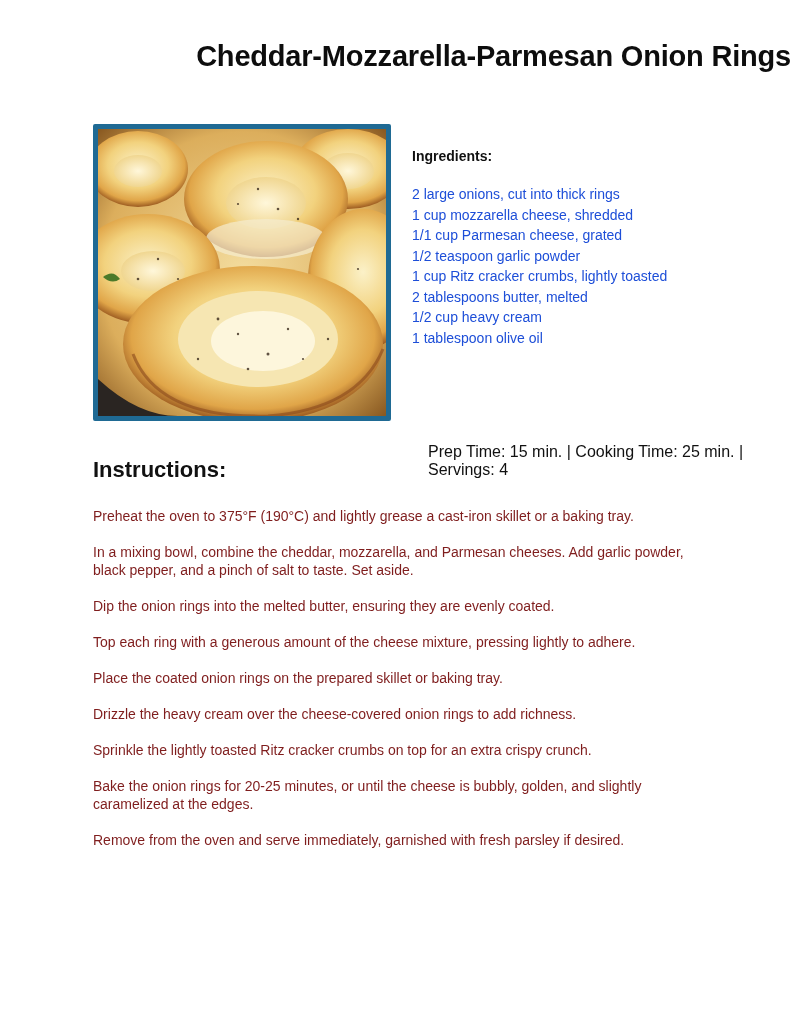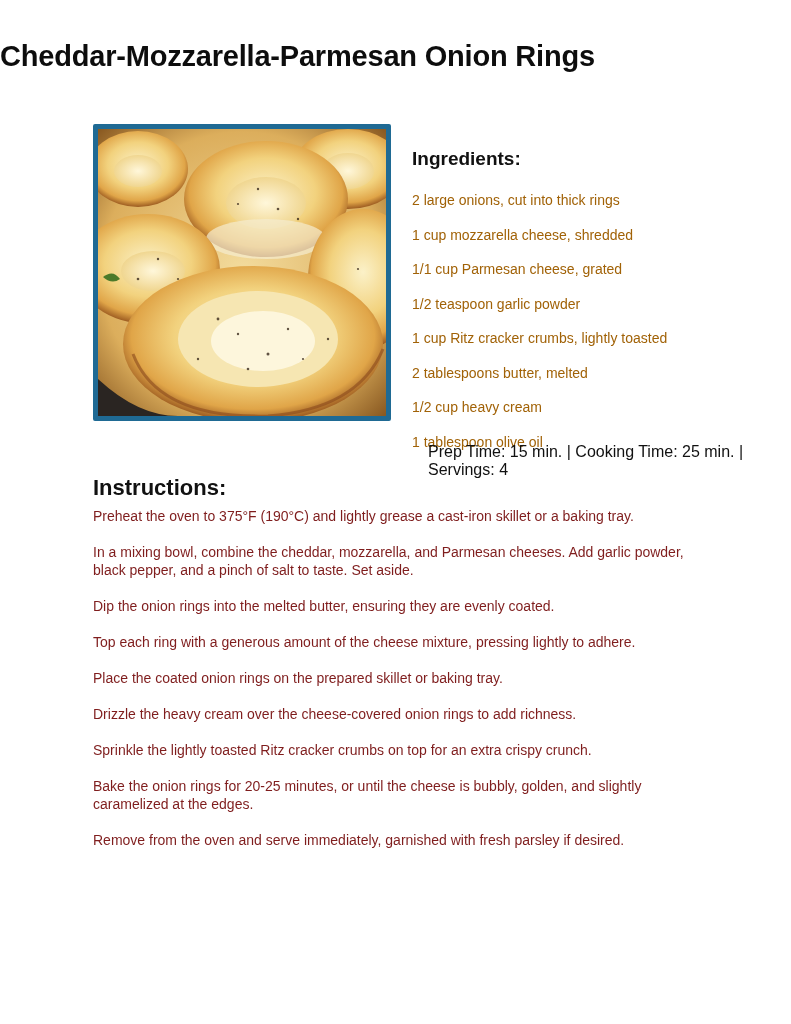--- a/index.html
+++ b/index.html
@@ -7,53 +7,53 @@
       width: 791px; height: 1024px;
       background: #ffffff;
       font-family: "Liberation Sans", sans-serif;
       color: #111111;
       overflow: hidden;
     }
     .page { position: relative; width: 791px; height: 1024px; }
 
     .title {
       position: absolute; left: 0; top: 40px; width: 791px;
-      text-align: left;
+      text-align: right;
       font-size: 29px; font-weight: bold; letter-spacing: -0.2px;
       color: #0d0d0d;
     }
 
     .photo {
       position: absolute; left: 93px; top: 124px;
       width: 298px; height: 297px;
       border: 5px solid #1f6a94;
       border-radius: 2px;
       overflow: hidden;
       background: #e9c784;
     }
     .photo svg { display: block; width: 100%; height: 100%; }
 
     .ingredients {
       position: absolute; left: 412px; top: 148px; width: 340px;
     }
     .ingredients h2 {
-      font-size: 19px; font-weight: bold; margin-bottom: 20px; color: #111;
+      font-size: 14px; font-weight: bold; margin-bottom: 20px; color: #111;
     }
     .ingredients ul { list-style: none; }
     .ingredients li {
-      font-size: 14px; line-height: 20.5px; color: #a16207; margin-top: 14px;
+      font-size: 14px; line-height: 20.5px; color: #1d4ed8;
     }
 
     .meta {
       position: absolute; left: 428px; top: 443px;
       font-size: 16px; color: #111;
     }
 
     .instructions-title {
-      position: absolute; left: 93px; top: 475px;
+      position: absolute; left: 93px; top: 457px;
       font-size: 22px; font-weight: bold; color: #111;
     }
 
     .steps {
       position: absolute; left: 93px; top: 507px; width: 620px;
       list-style: none;
     }
     .steps li {
       font-size: 14px; line-height: 18px; color: #7f1d1d;
       margin-bottom: 18px;

